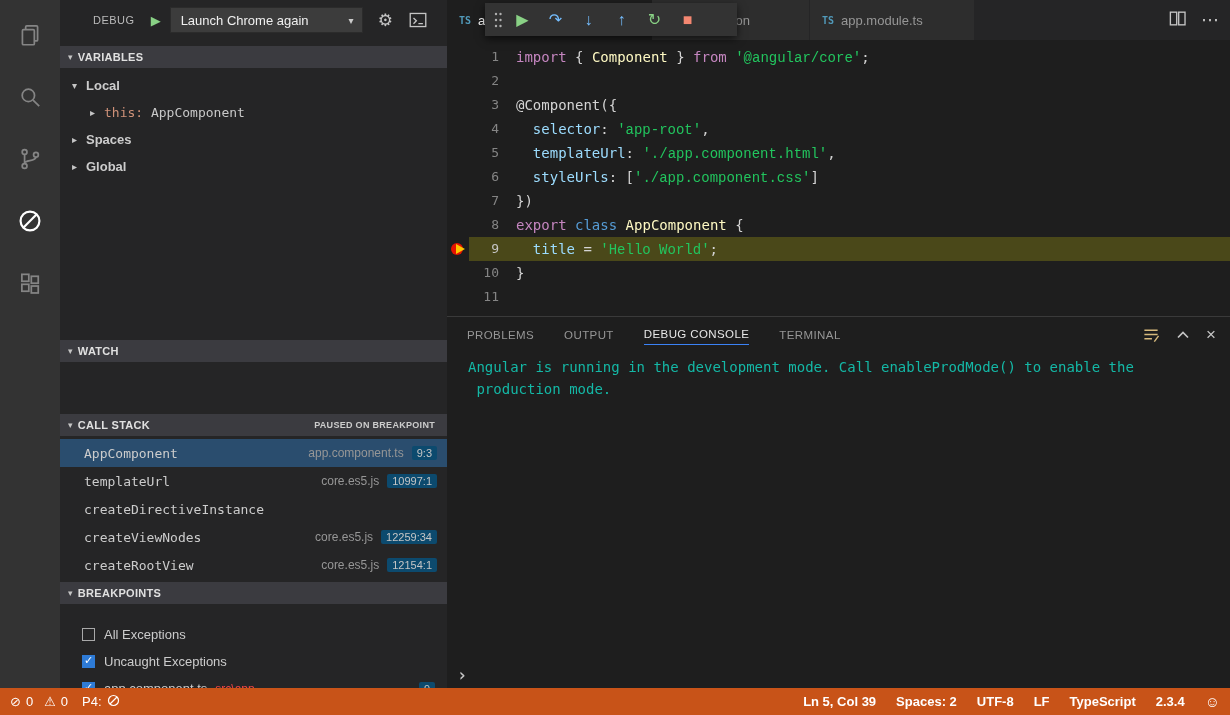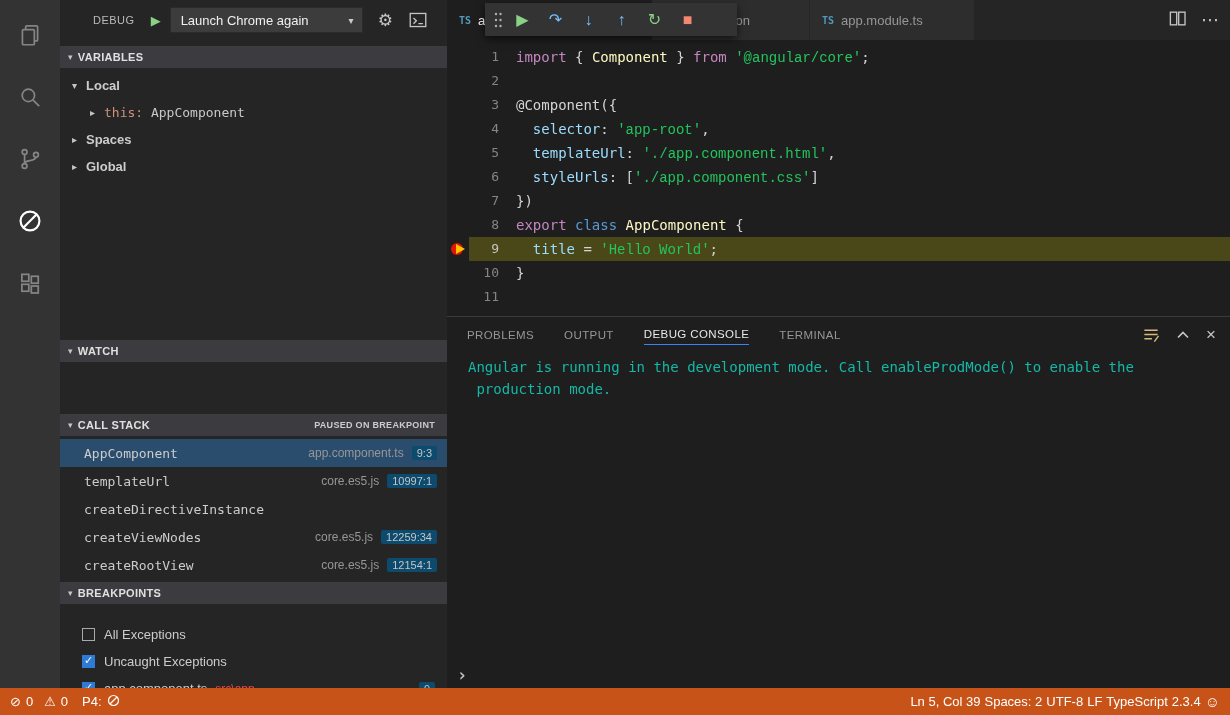--- a/index.html
+++ b/index.html
@@ -97,21 +97,21 @@
   .panel-actions > span { cursor:pointer; display:flex; align-items:center; }
   .panel-actions .x { font-size:17px; }
   .console-out { flex:1; padding:5px 0 0 21px; color:#14b8a6; font-size:14px; line-height:21.5px; white-space:pre-wrap; max-width:760px; }
   .console-input { height:26px; flex:none; display:flex; align-items:center; padding-left:10px; }
   .prompt { color:#c5c5c5; font-size:17px; font-weight:bold; }
 
   
   .statusbar { height:27px; flex:none; display:flex; align-items:center; padding:0 10px; color:#ffffff; font-size:13px; }
   .sb-item { display:flex; align-items:center; gap:5px; cursor:pointer; }
   .sb-left { display:flex; align-items:center; gap:14px; }
-  .sb-right { margin-left:auto; display:flex; align-items:center; gap:4px; }
+  .sb-right { margin-left:auto; display:flex; align-items:center; gap:20px;font-weight:bold; }
   .sb-ico { font-size:13px; }
 </style>
 </head>
 <body>
 
 <div class="app">
   <div class="main">
 
     <nav class="activitybar" id="activitybar">
         <div class="ab-item">

